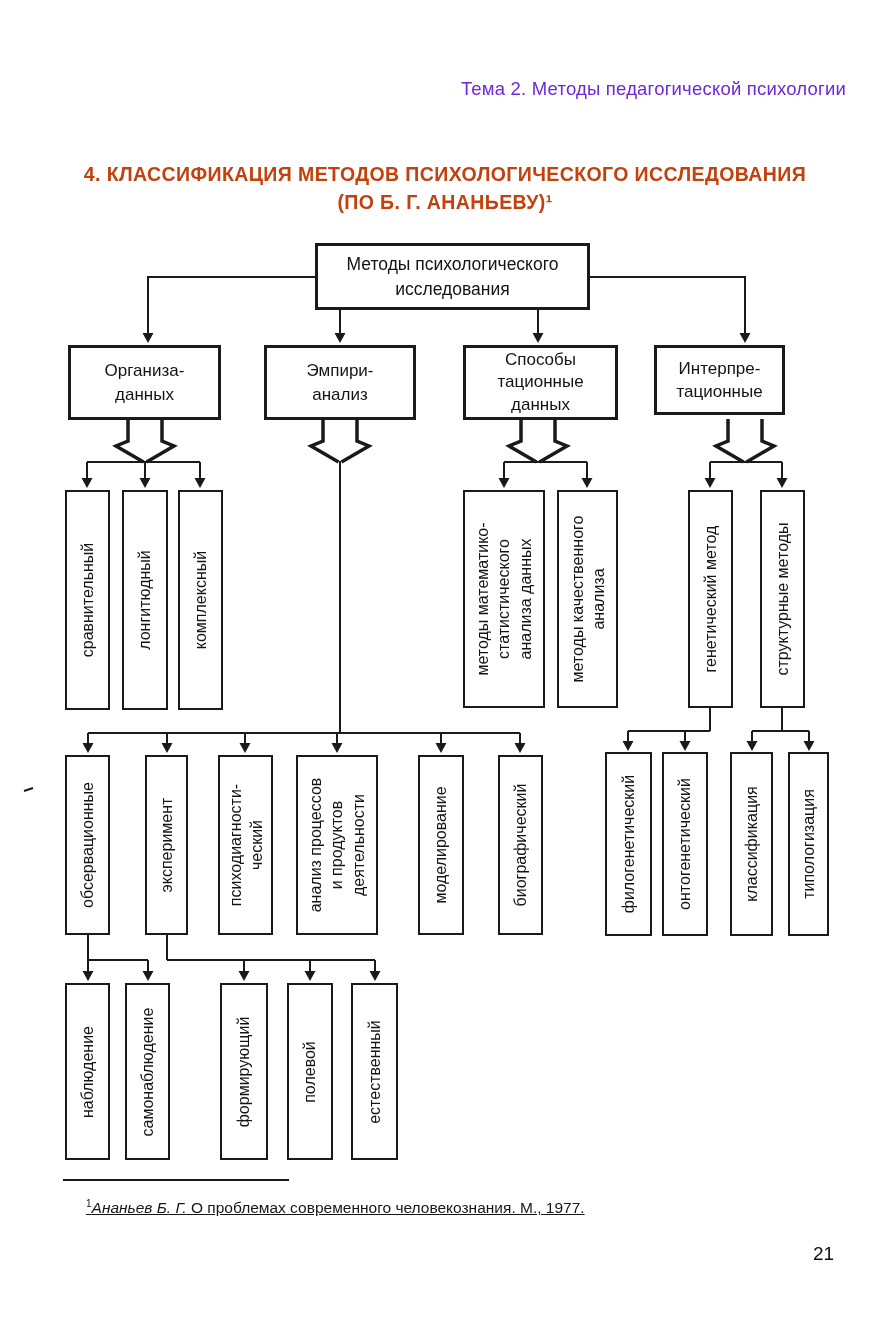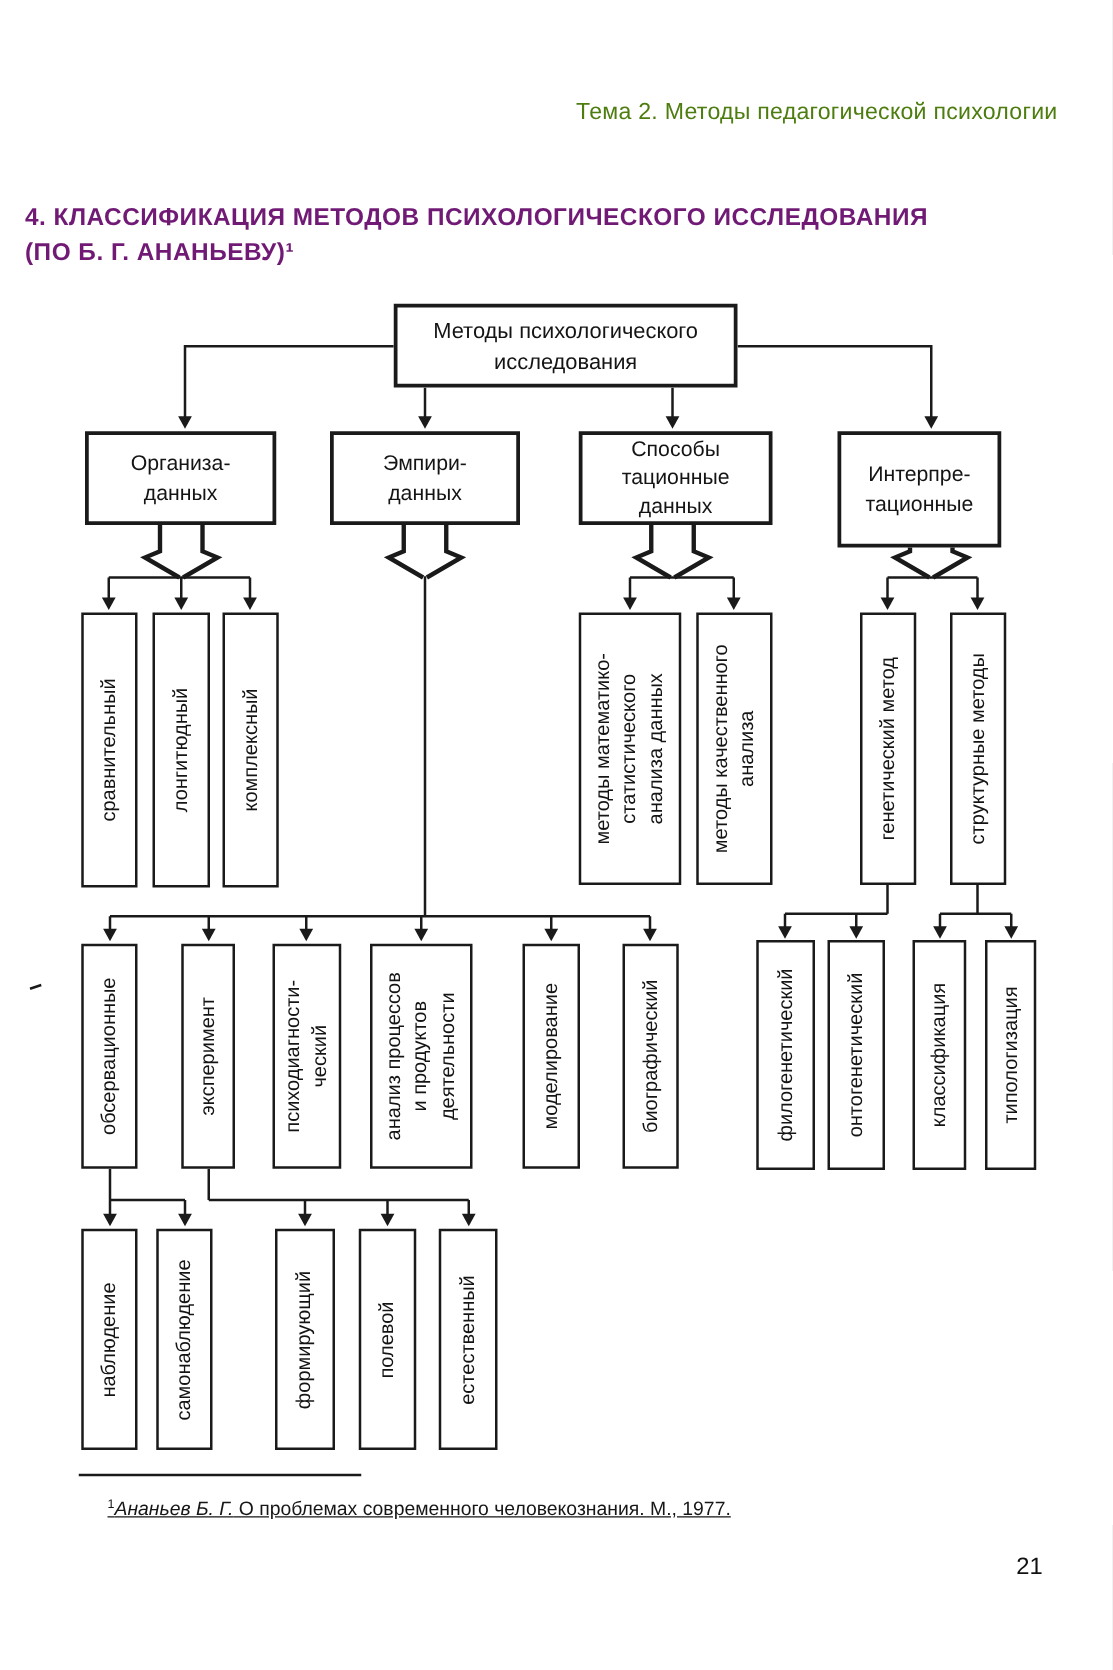--- a/index.html
+++ b/index.html
@@ -4,26 +4,26 @@
 <style>
   html,body{margin:0;padding:0;background:#e8e8e8;}
   .page{
     position:relative;width:890px;height:1336px;background:#ffffff;
     font-family:"Liberation Sans",sans-serif;color:#141414;overflow:hidden;
     margin:0 auto;
   }
   .lines{position:absolute;left:0;top:0;z-index:1;}
   .header{
     position:absolute;top:78px;right:44px;font-size:18.5px;letter-spacing:0.2px;
-    color:#4d7c0f;z-index:2;
+    color:#6d28d9;z-index:2;
   }
   .title{
-    position:absolute;top:161px;left:20px;width:850px;text-align:left;
+    position:absolute;top:161px;left:20px;width:850px;text-align:center;
     font-weight:bold;font-size:19.5px;line-height:1.42;letter-spacing:0.4px;
-    white-space:pre-line;color:#701a75;z-index:2;
+    white-space:pre-line;color:#c2410c;z-index:2;
   }
   .hbox{
     position:absolute;background:#fff;border:3px solid #1a1a1a;box-sizing:border-box;
     display:flex;align-items:center;justify-content:center;text-align:center;
     font-size:17px;line-height:1.38;white-space:pre-line;z-index:2;
   }
   .vbox{
     position:absolute;background:#fff;border:2px solid #1a1a1a;box-sizing:border-box;
     z-index:2;
   }
@@ -131,25 +131,25 @@
   <div class="header">Тема 2. Методы педагогической психологии</div>
   <div class="title">4. КЛАССИФИКАЦИЯ МЕТОДОВ ПСИХОЛОГИЧЕСКОГО ИССЛЕДОВАНИЯ
 (ПО Б. Г. АНАНЬЕВУ)¹</div>
 
   <div class="hbox" style="left:315px;top:243px;width:275px;height:67px;font-size:17.5px">Методы психологического
 исследования</div>
 
   <div class="hbox" style="left:68px;top:345px;width:153px;height:75px">Организа-
 данных</div>
   <div class="hbox" style="left:264px;top:345px;width:152px;height:75px">Эмпири-
-данных</div>
+анализ</div>
   <div class="hbox" style="left:463px;top:345px;width:155px;height:75px;line-height:1.3">Способы
 тационные
 данных</div>
-  <div class="hbox" style="left:670px;top:345px;width:131px;height:93px">Интерпре-
+  <div class="hbox" style="left:654px;top:345px;width:131px;height:70px">Интерпре-
 тационные</div>
 
   <div class="vbox" style="left:65px;top:490px;width:45px;height:220px">
       <span class="vt" style="width:212px">сравнительный</span>
     </div>
   <div class="vbox" style="left:122px;top:490px;width:46px;height:220px">
       <span class="vt" style="width:212px">лонгитюдный</span>
     </div>
   <div class="vbox" style="left:178px;top:490px;width:45px;height:220px">
       <span class="vt" style="width:212px">комплексный</span>

